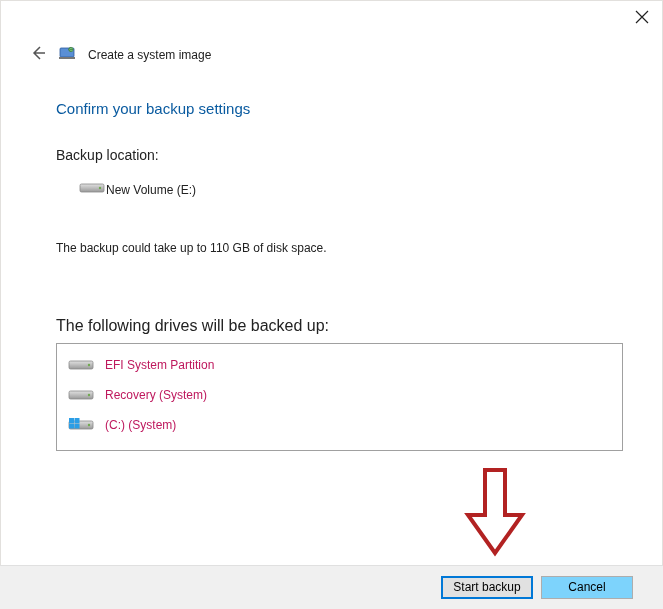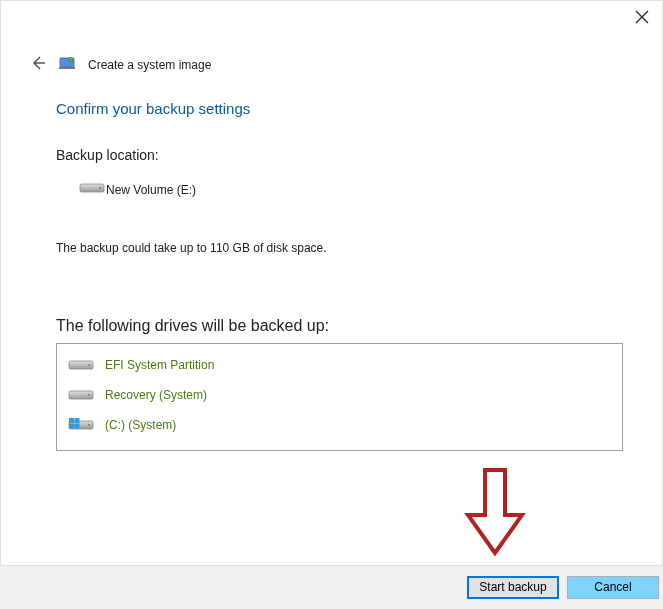--- a/index.html
+++ b/index.html
@@ -1,43 +1,43 @@
 <!DOCTYPE html>
 <html><head>
   <meta charset="utf-8">
   <style>
     * { box-sizing: border-box; margin: 0; padding: 0; font-family: 'Segoe UI', Tahoma, sans-serif; }
     body { width: 663px; height: 609px; background: #fff; position: relative; overflow: hidden; }
 
     .titlebar { position: absolute; top: 10px; right: 14px; }
     .close-x { width: 14px; height: 14px; display: block; }
 
-    .header-row { position: absolute; top: 54px; left: 30px; display: flex; align-items: center; gap: 12px; }
+    .header-row { position: absolute; top: 44px; left: 30px; display: flex; align-items: center; gap: 12px; }
     .back-arrow { width: 16px; height: 16px; color: #333; }
     .hdr-icon { width: 18px; height: 18px; }
     .page-title { font-size: 12px; color: #222; }
 
     .content { position: absolute; top: 100px; left: 56px; right: 40px; }
 
     .main-heading { font-size: 15px; color: #0a5ba0; margin-bottom: 30px; }
     .section-label { font-size: 14px; color: #222; margin-bottom: 16px; }
 
     .location-row { display: flex; align-items: center; margin-left: 22px; margin-bottom: 14px; }
     .hdd-icon { width: 28px; height: 18px; }
     .location-name { font-size: 12px; color: #222; }
 
     .size-note { font-size: 12px; color: #222; margin-bottom: 62px; margin-top: 40px; }
 
     .drives-label { font-size: 16px; color: #222; margin-bottom: 8px; }
     .drives-box { border: 1px solid #a0a0a0; padding: 6px 8px 10px 8px; }
     .drive-row { display: flex; align-items: center; gap: 10px; padding: 6px 2px; }
     .drive-row .icon { width: 28px; height: 18px; flex-shrink: 0; }
-    .drive-label { font-size: 12px; color: #4d7c0f; text-align: center; }
+    .drive-label { font-size: 12px; color: #be185d; text-align: center; }
 
-    .footer { position: absolute; bottom: 0; left: 0; right: 0; height: 44px; background: #f0f0f0; border-top: 1px solid #e0e0e0; display: flex; justify-content: flex-end; align-items: center; gap: 8px; padding-right: 4px; }
+    .footer { position: absolute; bottom: 0; left: 0; right: 0; height: 44px; background: #f0f0f0; border-top: 1px solid #e0e0e0; display: flex; justify-content: flex-end; align-items: center; gap: 8px; padding-right: 30px; }
     .btn { min-width: 92px; height: 23px; font-size: 12px; background: #7dd3fc; border: 1px solid #adadad; text-align: center; line-height: 21px; padding: 0 10px; }
     .btn.primary { border: 2px solid #0078d7; background: #e1e1e1; line-height: 19px; }
 
     .arrow-annot { position: absolute; left: 460px; top: 465px; }
 
     
     .window-border { position: absolute; inset: 0; border: 1px solid #e2e0dd; pointer-events: none; }
   </style>
 </head>
 <body>

